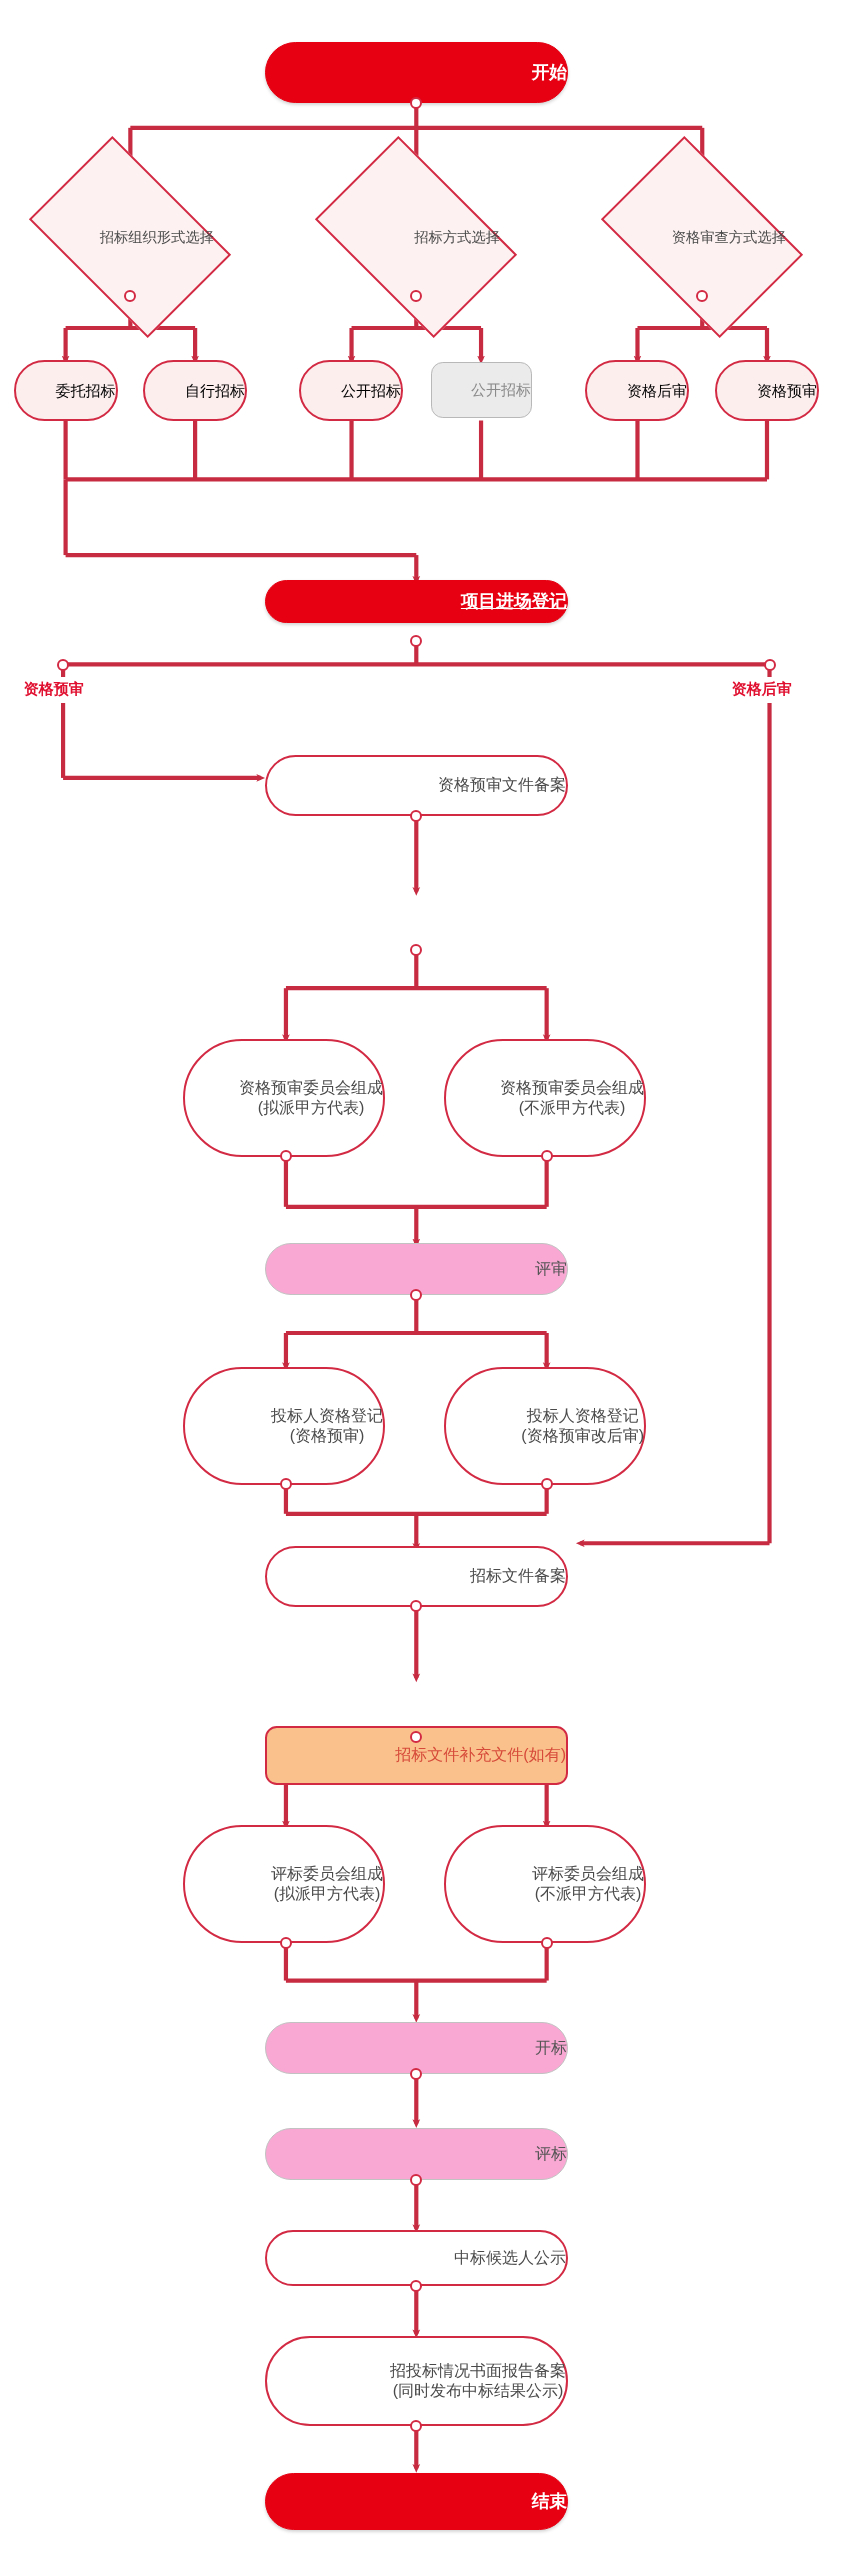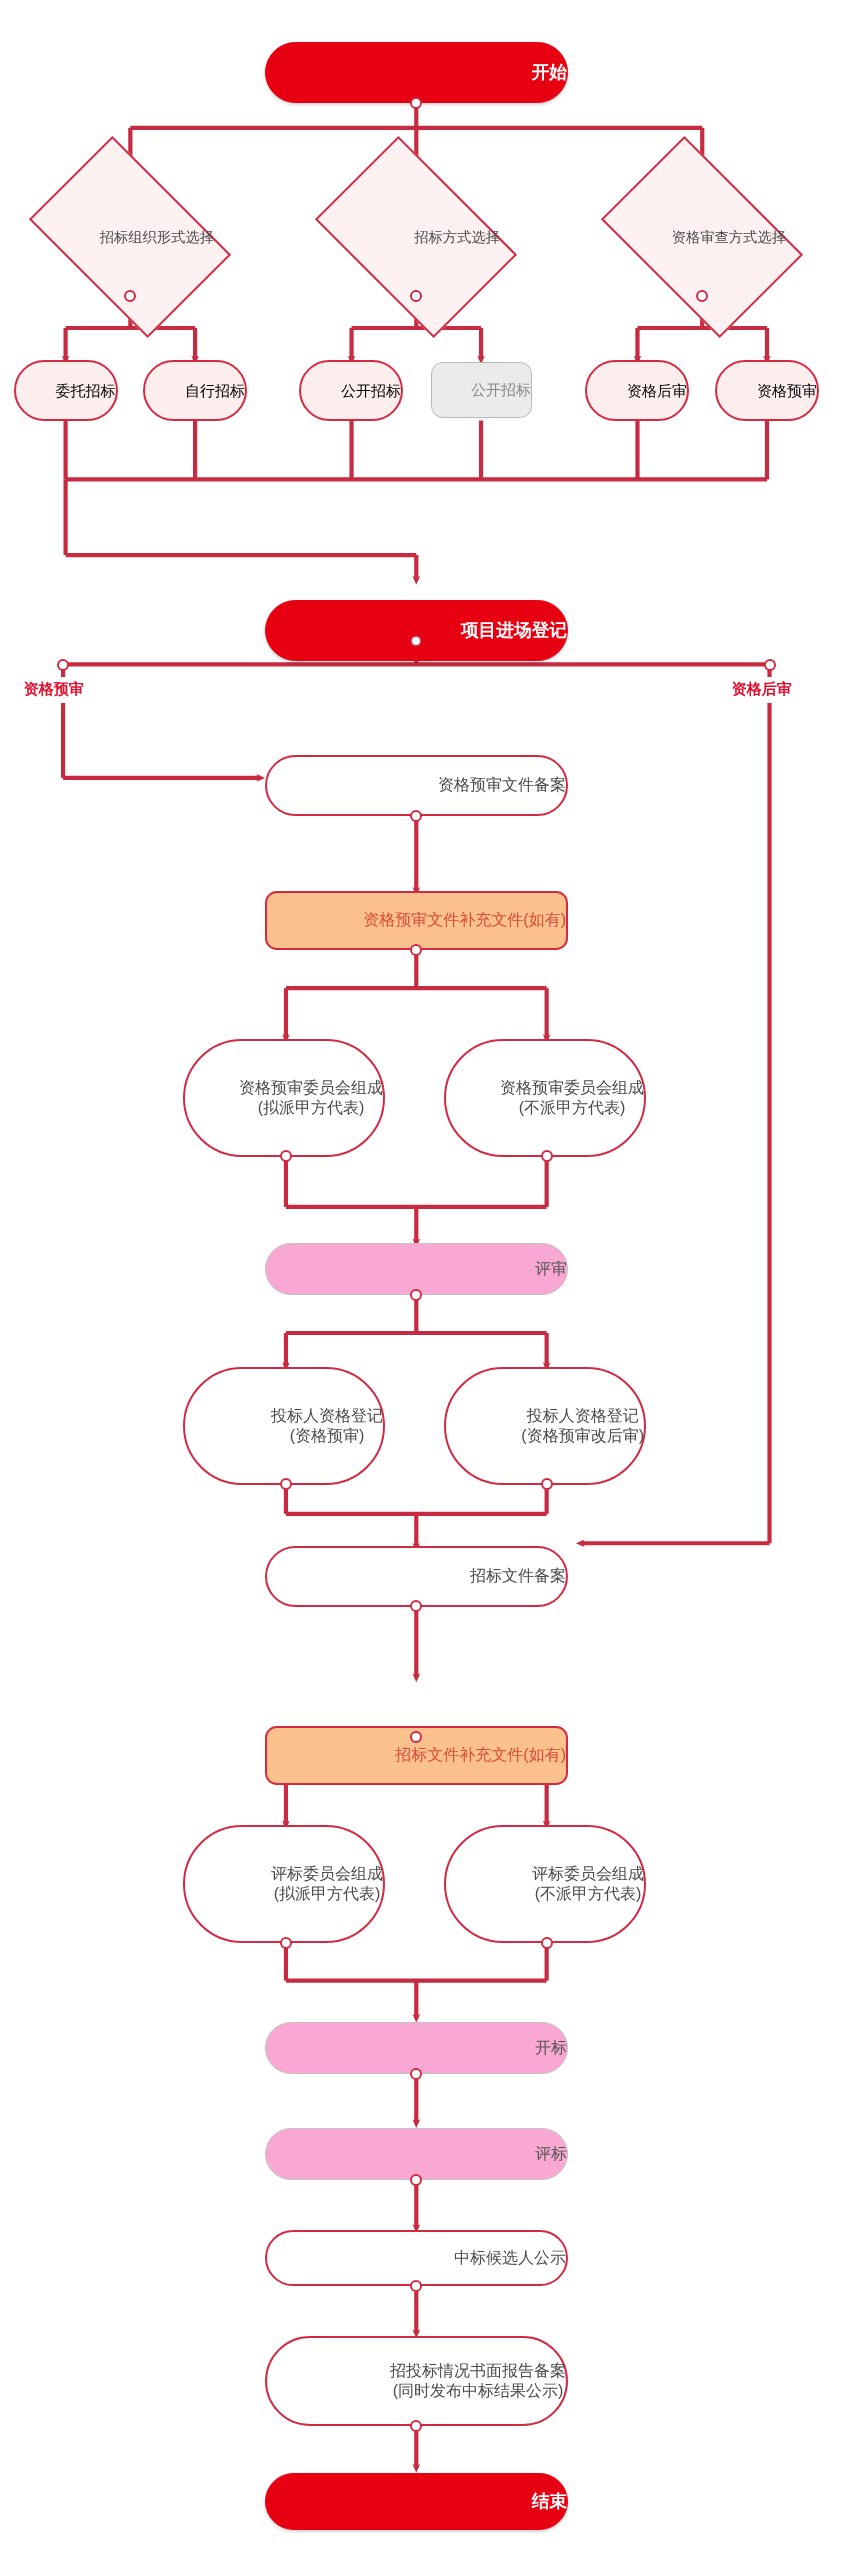--- a/index.html
+++ b/index.html
@@ -282,39 +282,36 @@
   </div>
 
   <div class="node n-choice" style="left:585px;top:360px;width:104px;height:61px;">
     <span>资格后审</span>
   </div>
 
   <div class="node n-choice" style="left:715px;top:360px;width:104px;height:61px;">
     <span>资格预审</span>
   </div>
 
-  <div class="node n-term" style="left:265px;top:600px;width:303px;height:61px;">
+  <div class="node n-term" style="left:265px;top:580px;width:303px;height:43px;text-decoration:underline;">
     <span>项目进场登记</span>
   </div>
 
   <div class="edge-label" style="left:17px;top:677px;">
     <span>资格预审</span>
   </div>
 
   <div class="edge-label" style="left:725px;top:677px;">
     <span>资格后审</span>
   </div>
 
   <div class="node n-proc" style="left:265px;top:755px;width:303px;height:61px;">
     <span>资格预审文件备案</span>
   </div>
 
-  <div class="node n-orange" style="left:265px;top:891px;width:303px;height:59px;">
-    <span>资格预审文件补充文件(如有)</span>
-  </div>
 
   <div class="node n-proc" style="left:183px;top:1039px;width:202px;height:118px;">
     <span>资格预审委员会组成
 (拟派甲方代表)</span>
   </div>
 
   <div class="node n-proc" style="left:444px;top:1039px;width:202px;height:118px;">
     <span>资格预审委员会组成
 (不派甲方代表)</span>
   </div>

